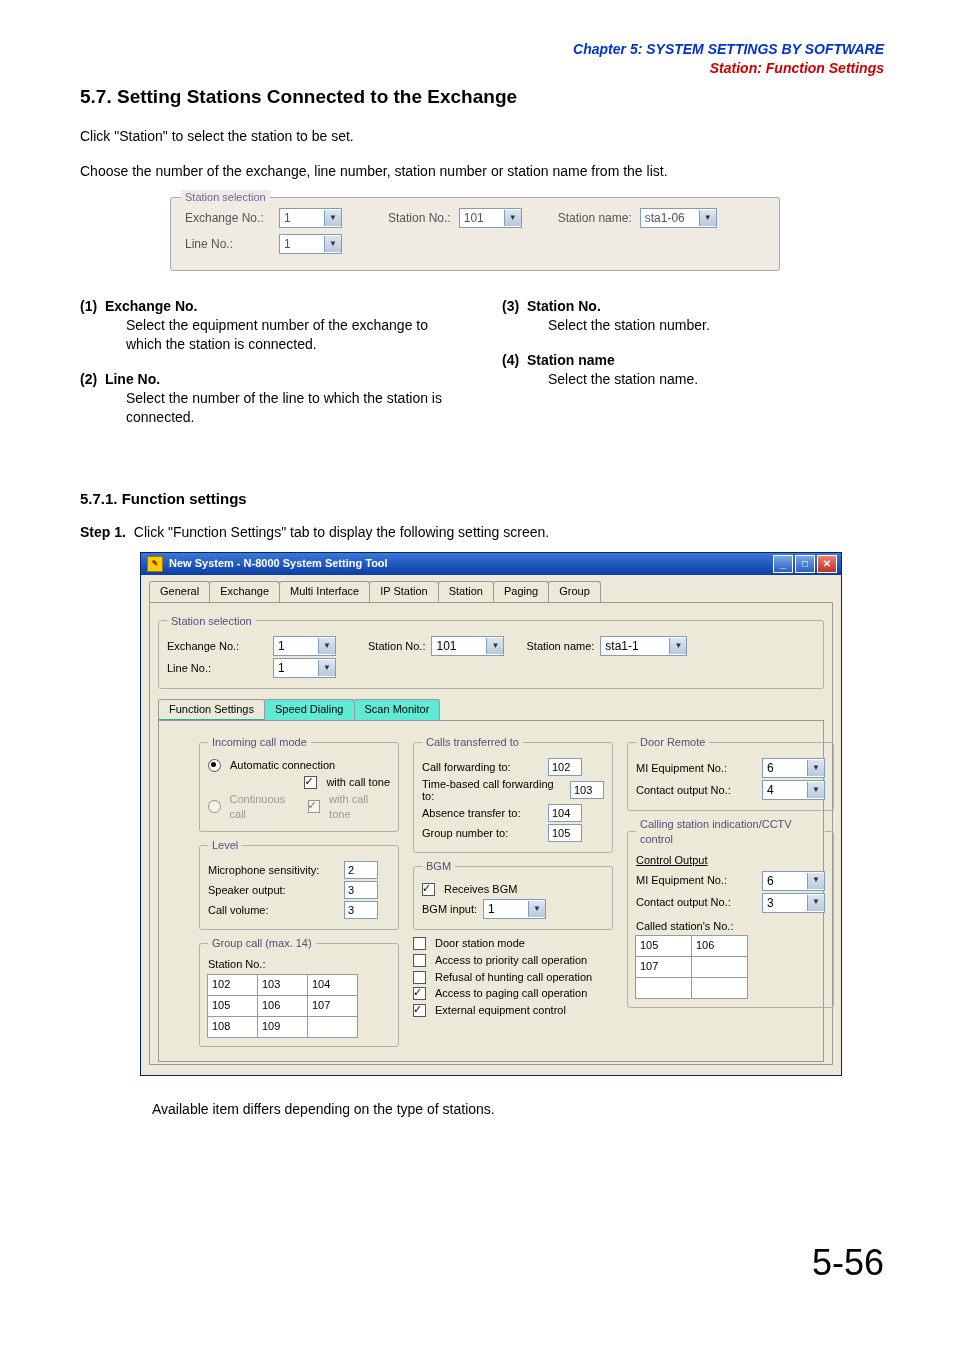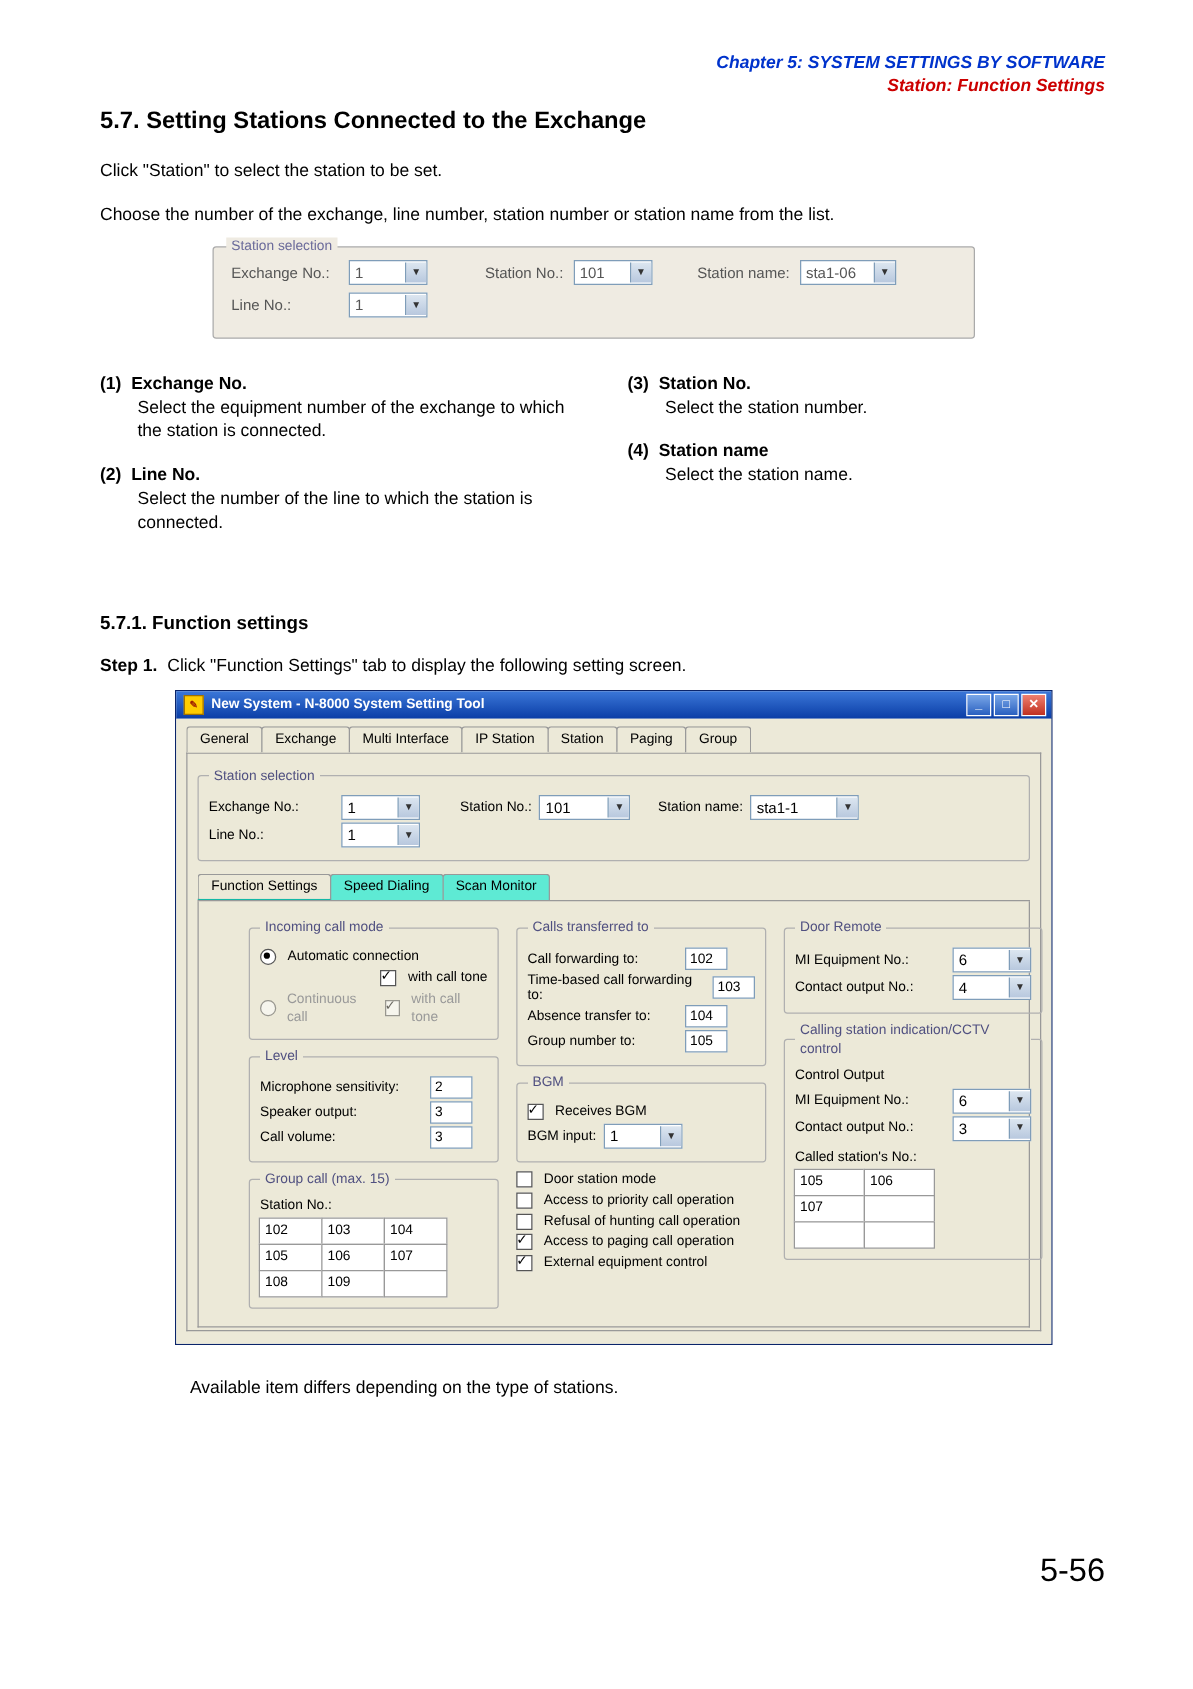--- a/index.html
+++ b/index.html
@@ -65,21 +65,21 @@
     border-left: 1px solid #7f9db9;
     display: flex; align-items: center; justify-content: center;
     font-size: 8px; color: #333;
   }
 
   
   .defs { display: flex; gap: 40px; margin-bottom: 46px; }
   .defs-col { flex: 1; }
   .def { margin-bottom: 16px; }
   .def-head { font-weight: bold; }
-  .def-body { margin-left: 30px; }
+  .def-body { margin-left: 46px; }
 
   h2 { font-size: 15px; font-weight: bold; margin: 30px 0 14px 0; }
   .step { margin-bottom: 10px; }
   .step b { margin-right: 4px; }
 
   
   .appwin {
     margin: 8px 0 20px 60px;
     width: 700px;
     font-family: Tahoma, Arial, sans-serif;
@@ -173,21 +173,21 @@
   }
   .grid2 {
     display:grid; grid-template-columns: repeat(2, 56px); gap:0;
   }
   .grid2 .cell {
     border:1px solid #999; margin:-1px 0 0 -1px; padding:2px 4px; height:16px; font-size:11px; background:#fff;
   }
 
   .footnote { margin: 24px 0 0 72px; font-size:14px; }
   .page-num {
-    text-align:right; font-size:26px; margin-top:120px;
+    text-align:right; font-size:36px; margin-top:120px;
   }
 </style>
 </head>
 <body>
 
 <div class="chapter-head">
   <div class="chapter-line1">Chapter 5:  SYSTEM SETTINGS BY SOFTWARE</div>
   <div class="chapter-line2">Station: Function Settings</div>
 </div>
 
@@ -348,21 +348,21 @@
                   <span style="min-width:130px">Speaker output:</span>
                   <span class="txt">3</span>
                 </div>
               <div class="row">
                   <span style="min-width:130px">Call volume:</span>
                   <span class="txt">3</span>
                 </div>
             </fieldset>
 
             <fieldset class="sec">
-              <legend>Group call (max. 15)</legend>
+              <legend>Group call (max. 14)</legend>
               <div>Station No.:</div>
               <div class="grid3" style="margin-top:3px;">
                 <div class="cell">102</div>
                 <div class="cell">103</div>
                 <div class="cell">104</div>
                 <div class="cell">105</div>
                 <div class="cell">106</div>
                 <div class="cell">107</div>
                 <div class="cell">108</div>
                 <div class="cell">109</div>
@@ -445,21 +445,21 @@
                   <span style="min-width:120px">Contact output No.:</span>
                 <span class="combo">
                     <span class="combo-val">4</span>
                     <span class="combo-btn">▼</span>
                   </span>
                 </div>
             </fieldset>
 
             <fieldset class="sec">
               <legend>Calling station indication/CCTV control</legend>
-              <div style="margin-bottom:3px;">Control Output</div>
+              <div style="margin-bottom:3px;text-decoration:underline;">Control Output</div>
               <div class="row">
                   <span style="min-width:120px">MI Equipment No.:</span>
                 <span class="combo">
                     <span class="combo-val">6</span>
                     <span class="combo-btn">▼</span>
                   </span>
                 </div>
               <div class="row">
                   <span style="min-width:120px">Contact output No.:</span>
                 <span class="combo">

